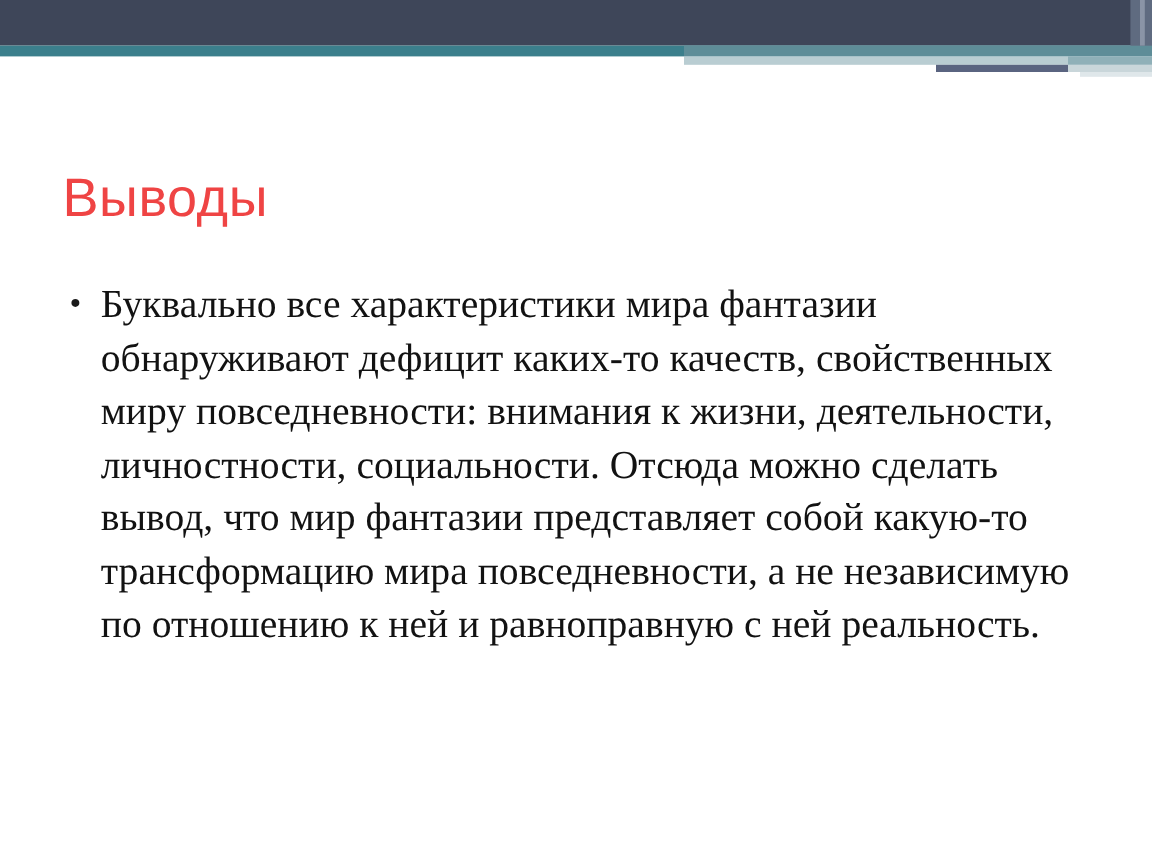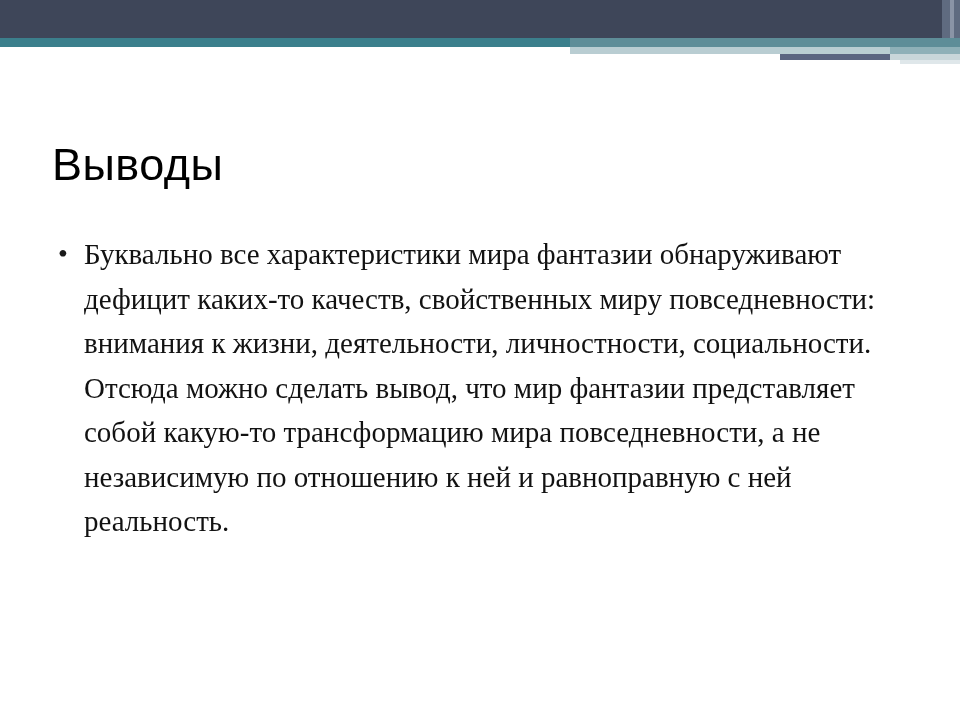--- a/index.html
+++ b/index.html
@@ -101,21 +101,21 @@
 
   
   .title {
     position: absolute;
     left: 52px;
     top: 140px;
     width: 860px;
     font-family: "Liberation Sans", sans-serif;
     font-size: 45px;
     line-height: 1.1;
-    color: #000000;
+    color: #ef4444;
     font-weight: 400;
     letter-spacing: 0.5px;
   }
 
   
   .body-block {
     position: absolute;
     left: 58px;
     top: 232px;
     width: 860px;
@@ -129,21 +129,21 @@
     width: 26px;
     color: #1a1a1a;
     font-size: 28px;
     line-height: 44px;
     text-align: left;
     font-family: "Liberation Serif", serif;
   }
   .bullet-text {
     flex: 1 1 auto;
     font-family: "Liberation Serif", serif;
-    font-size: 29px;
+    font-size: 33px;
     line-height: 44.5px;
     color: #121212;
     text-align: left;
     max-width: 820px;
   }
 </style>
 </head>
 <body>
 
 <div class="slide">

